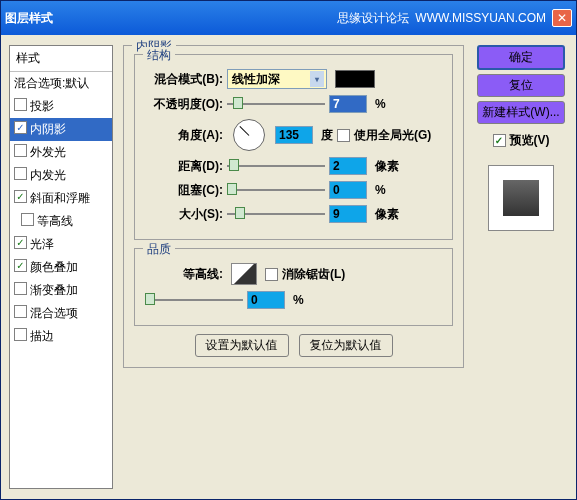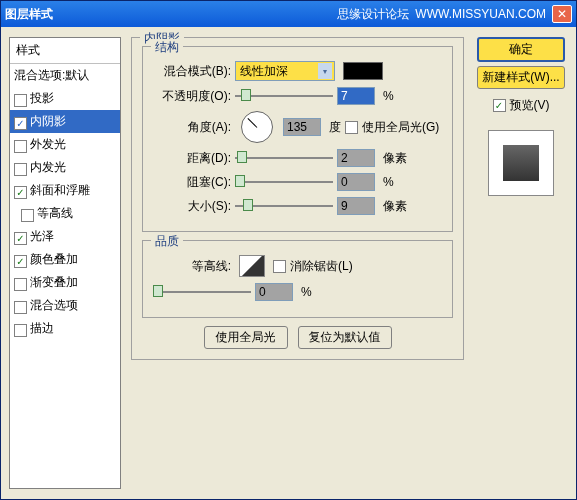--- a/index.html
+++ b/index.html
@@ -1,49 +1,49 @@
 <!DOCTYPE html>
 <html><head>
 <meta charset="utf-8">
 <style>
 * { box-sizing: border-box; font-family: "Microsoft YaHei", SimSun, sans-serif; font-size: 12px; }
 body { margin: 0; background: #f0f0f0; }
 .window { width: 577px; height: 500px; background: #ece9d8; border: 1px solid #0a246a; display: flex; flex-direction: column; }
-.titlebar { height: 26px; background: linear-gradient(to bottom, #2a80e8, #0c5ad8); display: flex; align-items: center; justify-content: space-between; padding: 0 4px; color: #fff; font-weight: bold; }
+.titlebar { height: 34px; background: linear-gradient(to bottom, #2a80e8, #0c5ad8); display: flex; align-items: center; justify-content: space-between; padding: 0 4px; color: #fff; font-weight: bold; }
 .titlebar .right { display: flex; align-items: center; gap: 6px; font-weight: normal; font-size: 11px; }
 .close-btn { width: 20px; height: 18px; background: #e86548; border: 1px solid #fff; display: flex; align-items: center; justify-content: center; color: #fff; border-radius: 2px; }
 .content { flex: 1; display: flex; padding: 10px 8px; gap: 10px; }
-.styles-panel { width: 112px; border: 1px solid #808080; background: #fff; display: flex; flex-direction: column; }
+.styles-panel { width: 104px; border: 1px solid #808080; background: #fff; display: flex; flex-direction: column; }
 .styles-header { padding: 4px 6px; border-bottom: 1px solid #c0c0c0; background: #fff; }
 .styles-list { flex: 1; }
-.style-item { display: flex; align-items: flex-end; padding: 3px 4px; gap: 3px; }
+.style-item { display: flex; align-items: flex-start; padding: 3px 4px; gap: 3px; }
 .style-item.selected { background: #316ac5; color: #fff; }
 .style-item.indent { padding-left: 11px; }
 .chk { width: 13px; height: 13px; border: 1px solid #808080; background: #fff; display: inline-flex; align-items: center; justify-content: center; font-size: 10px; color: #1a7a1a; line-height: 1; flex-shrink: 0; }
 .chk.blue { color: #316ac5; }
 .main-panel { flex: 1; }
 .fieldset { border: 1px solid #a0a0a0; padding: 8px 10px 10px; margin-bottom: 8px; position: relative; }
 .fieldset-title { position: absolute; top: -8px; left: 8px; background: #ece9d8; padding: 0 4px; color: #204080; }
-.row { display: flex; align-items: center; margin: 6px 0; gap: 4px; }
+.row { display: flex; align-items: center; margin: 6px 0; gap: 4px; font-weight: bold; }
 .label { width: 78px; text-align: right; }
-.select { width: 100px; height: 20px; border: 1px solid #7f9db9; background: #fde047; display: flex; align-items: center; justify-content: space-between; padding: 0 2px 0 4px; }
+.select { width: 100px; height: 20px; border: 1px solid #7f9db9; background: #fef9c3; display: flex; align-items: center; justify-content: space-between; padding: 0 2px 0 4px; }
 .dropdown-arrow { width: 14px; height: 16px; background: #c7d8ed; display: flex; align-items: center; justify-content: center; font-size: 8px; color: #4a6a9a; }
 .swatch { width: 40px; height: 18px; border: 1px solid #666; background: #000; margin-left: 4px; }
 .slider { position: relative; width: 98px; height: 14px; display: flex; align-items: center; }
 .slider-track { width: 100%; height: 2px; background: #888; }
 .slider-thumb { position: absolute; width: 10px; height: 12px; background: #d0e8d0; border: 1px solid #4a8a4a; top: 0; }
-.input-num { width: 38px; height: 18px; border: 1px solid #7f9db9; background: #a3a3a3; padding: 0 3px; text-align: left; display: flex; align-items: center; }
+.input-num { width: 38px; height: 18px; border: 1px solid #7f9db9; background: #0ea5e9; padding: 0 3px; text-align: left; display: flex; align-items: center; }
 .input-num.hl { background: #316ac5; color: #fff; }
 .angle-dial { width: 32px; height: 32px; border: 1px solid #666; border-radius: 50%; background: #fff; position: relative; margin: 0 6px; }
 .angle-line { position: absolute; width: 13px; height: 1px; background: #000; top: 50%; left: 50%; transform-origin: left; transform: rotate(-135deg); }
 .contour-thumb { width: 26px; height: 22px; border: 1px solid #888; background: linear-gradient(135deg, #fff 0%, #fff 48%, #888 48%, #888 52%, #333 52%, #333 100%); margin: 0 4px; }
 .btn-row { display: flex; gap: 10px; justify-content: center; margin-top: 6px; }
 .btn { border: 1px solid #808080; background: #ece9d8; padding: 2px 10px; border-radius: 3px; min-width: 84px; text-align: center; }
 .right-panel { width: 94px; display: flex; flex-direction: column; gap: 4px; align-items: center; }
-.right-btn { width: 88px; border: 1px solid #808080; background: #fde047; padding: 2px 0; border-radius: 3px; text-align: center; }
+.right-btn { width: 88px; border: 1px solid #808080; background: #8b5cf6; padding: 2px 0; border-radius: 3px; text-align: center; }
 .right-btn.primary { border: 2px solid #2a5aaa; }
 .preview-box { width: 66px; height: 66px; border: 1px solid #888; background: #fff; display: flex; align-items: center; justify-content: center; margin-top: 6px; }
 .preview-inner { width: 36px; height: 36px; background: linear-gradient(to bottom, #666, #333); }
 .unit { margin-left: 4px; }
 </style>
 </head>
 <body>
 
 <div class="window">
   <div class="titlebar">
@@ -192,28 +192,29 @@
             <div class="slider">
                 <div class="slider-track"></div>
                 <div class="slider-thumb" style="left:0px"></div>
               </div>
             <div class="input-num">0</div>
             <span class="unit">%</span>
           </div>
         </div>
 
         <div class="btn-row">
-          <div class="btn">使用全局光</div>
+          <div class="btn">设置为默认值</div>
           <div class="btn">复位为默认值</div>
         </div>
       </div>
     </div>
 
     <div class="right-panel">
       <div class="right-btn primary">确定</div>
+      <div class="right-btn">复位</div>
       <div class="right-btn">
         <span>新建样式(W)...</span>
       </div>
       <div class="row" style="margin-top:4px">
         <span class="chk">✓</span>
         <span>
           <span>预览(V)</span>
         </span>
       </div>
       <div class="preview-box">

